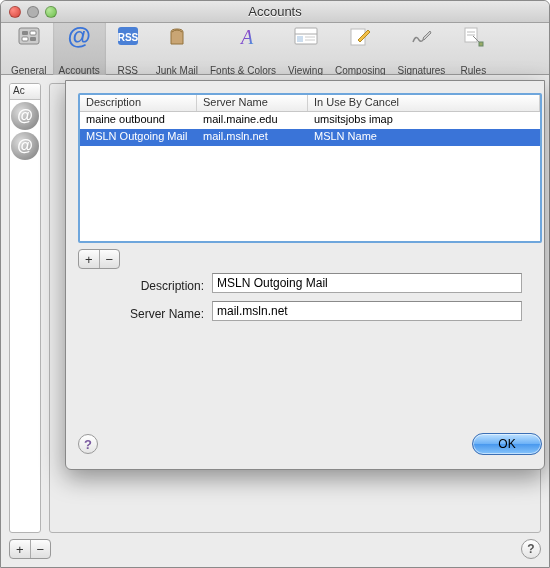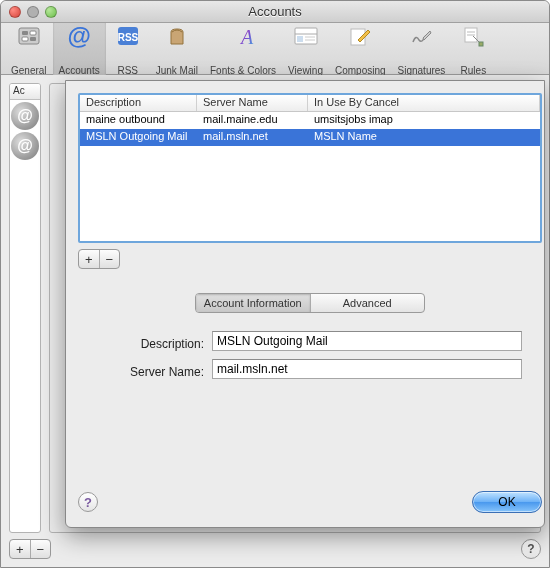--- a/index.html
+++ b/index.html
@@ -436,24 +436,20 @@
         </div>
       </div>
 
       <div class="pm-row">
         <div class="pm-btns">
           <div>+</div>
           <div>−</div>
         </div>
       </div>
 
-      <div class="seg-tabs">
-        <div class="active">Account Information</div>
-        <div>Advanced</div>
-      </div>
 
       <div class="form-row">
         <div class="form-label">Description:</div>
         <div class="form-input">
           <input type="text" value="MSLN Outgoing Mail" style="">
         </div>
       </div>
       <div class="form-row">
         <div class="form-label">Server Name:</div>
         <div class="form-input">

